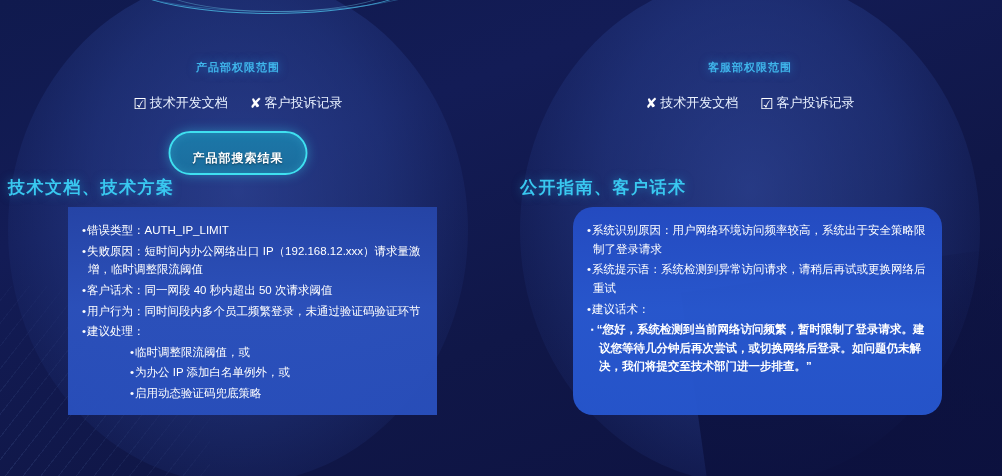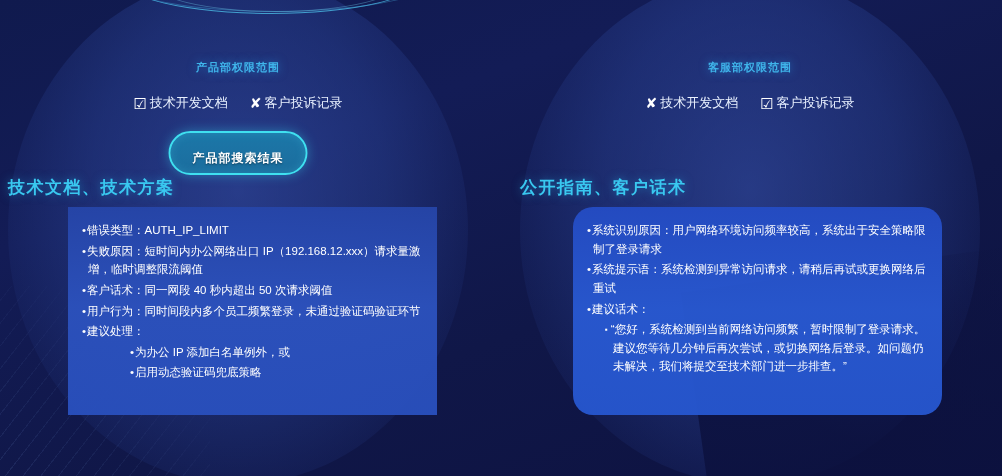--- a/index.html
+++ b/index.html
@@ -190,23 +190,24 @@
     text-indent: -6px;
     padding-left: 6px;
   }
   .line .b { font-weight: 400; }
   .line.sub {
     margin-left: 48px;
     text-indent: -6px;
     padding-left: 6px;
   }
   .line.quote {
-    margin-left: 18px;
+    margin-left: 4px;
     text-indent: -8px;
     padding-left: 8px;
+    font-weight: bold;
   }
   .dot::before {
     content: "•";
     margin-right: 1px;
   }
   .sdot::before {
     content: "▪";
     font-size: 8px;
     margin-right: 3px;
     vertical-align: 1px;
@@ -244,20 +245,21 @@
     <div class="pill teal">产品部搜索结果</div>
 
     <div class="subtitle">技术文档、技术方案</div>
 
     <div class="panel left">
         <div class="line"><span class="dot"></span><span class="b">错误类型：</span><span>AUTH_IP_LIMIT</span></div>
         <div class="line"><span class="dot"></span><span class="b">失败原因：</span><span>短时间内办公网络出口 IP（192.168.12.xxx）请求量激增，临时调整限流阈值</span></div>
         <div class="line"><span class="dot"></span><span class="b">客户话术：</span><span>同一网段 40 秒内超出 50 次请求阈值</span></div>
         <div class="line"><span class="dot"></span><span class="b">用户行为：</span><span>同时间段内多个员工频繁登录，未通过验证码验证环节</span></div>
         <div class="line"><span class="dot"></span><span class="b">建议处理：</span></div>
+        <div class="line sub"><span class="dot"></span><span>临时调整限流阈值，或</span></div>
         <div class="line sub"><span class="dot"></span><span>为办公 IP 添加白名单例外，或</span></div>
         <div class="line sub"><span class="dot"></span><span>启用动态验证码兜底策略</span></div>
       </div>
   </div>
 
   <div class="col right">
     <div class="col-title">客服部权限范围</div>
 
     <div class="chips">
       <div class="chip">

